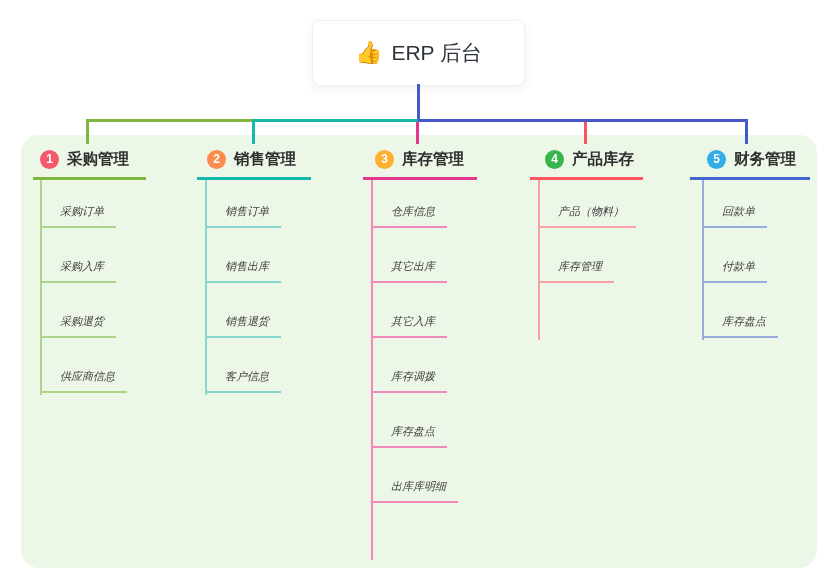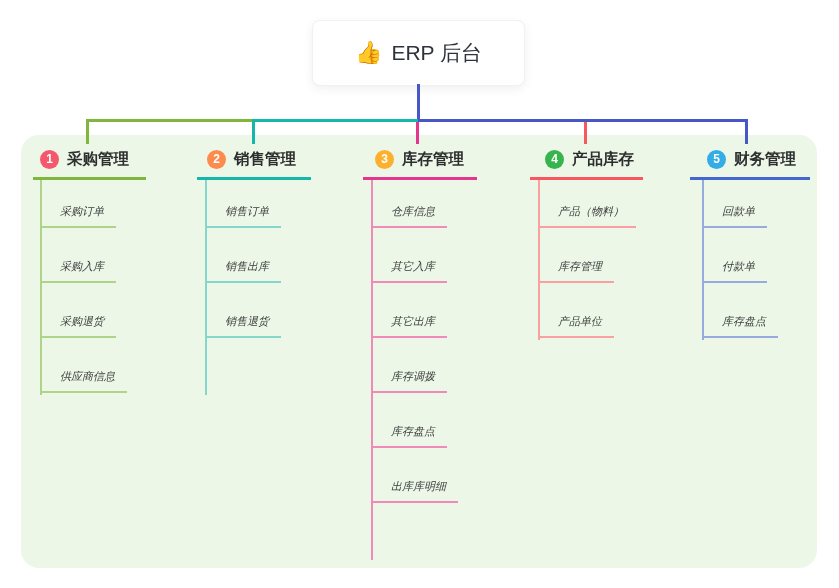--- a/index.html
+++ b/index.html
@@ -88,36 +88,39 @@
       <div class="" style="position: absolute; left: 205px; top: 180px; width: 150px;">
         <div class="item" style="height: 48px;">
           <span class="txt" style="border-bottom-color: rgb(133, 215, 206); margin-top: 30px;">销售订单</span>
         </div>
         <div class="item" style="height: 55px;">
           <span class="txt" style="border-bottom-color: rgb(133, 215, 206);">销售出库</span>
         </div>
         <div class="item" style="height: 55px;">
           <span class="txt" style="border-bottom-color: rgb(133, 215, 206);">销售退货</span>
         </div>
+        <div class="item" style="height: 55px;">
+          <span class="txt" style="border-bottom-color: rgb(133, 215, 206);">客户信息</span>
+        </div>
       </div>
       <div class="branch-header" style="left: 375px; top: 146px;">
         <span class="badge" style="background: rgb(252, 176, 46);">3</span>
         <span>库存管理</span>
       </div>
       <div class="line" style="left: 363px; top: 177px; width: 114px; height: 3px; background: rgb(226, 54, 143);"></div>
       <div class="line" style="left: 371px; top: 180px; width: 2px; height: 380px; background: rgb(240, 138, 184);"></div>
       <div class="" style="position: absolute; left: 371px; top: 180px; width: 150px;">
         <div class="item" style="height: 48px;">
           <span class="txt" style="border-bottom-color: rgb(240, 138, 184);">仓库信息</span>
         </div>
         <div class="item" style="height: 55px;">
-          <span class="txt" style="border-bottom-color: rgb(240, 138, 184);">其它入库</span>
+          <span class="txt" style="border-bottom-color: rgb(240, 138, 184);">其它出库</span>
         </div>
         <div class="item" style="height: 55px;">
-          <span class="txt" style="border-bottom-color: rgb(240, 138, 184);">其它出库</span>
+          <span class="txt" style="border-bottom-color: rgb(240, 138, 184);">其它入库</span>
         </div>
         <div class="item" style="height: 55px;">
           <span class="txt" style="border-bottom-color: rgb(240, 138, 184);">库存调拨</span>
         </div>
         <div class="item" style="height: 55px;">
           <span class="txt" style="border-bottom-color: rgb(240, 138, 184);">库存盘点</span>
         </div>
         <div class="item" style="height: 55px;">
           <span class="txt" style="border-bottom-color: rgb(240, 138, 184);">出库库明细</span>
         </div>
@@ -128,23 +131,20 @@
       </div>
       <div class="line" style="left: 530px; top: 177px; width: 113px; height: 3px; background: rgb(249, 86, 96);"></div>
       <div class="line" style="left: 538px; top: 180px; width: 2px; height: 160px; background: rgb(250, 160, 160);"></div>
       <div class="" style="position: absolute; left: 538px; top: 180px; width: 150px; text-align: center;">
         <div class="item" style="height: 48px;">
           <span class="txt" style="border-bottom-color: rgb(250, 160, 160);">产品（物料）</span>
         </div>
         <div class="item" style="height: 55px;">
           <span class="txt" style="border-bottom-color: rgb(250, 160, 160);">库存管理</span>
         </div>
-        <div class="item" style="height: 55px;">
-          <span class="txt" style="border-bottom-color: rgb(250, 160, 160);">产品单位</span>
-        </div>
       </div>
       <div class="branch-header" style="left: 707px; top: 146px;">
         <span class="badge" style="background: rgb(51, 173, 230);">5</span>
         <span>财务管理</span>
       </div>
       <div class="line" style="left: 690px; top: 177px; width: 120px; height: 3px; background: rgb(68, 103, 207);"></div>
       <div class="line" style="left: 702px; top: 180px; width: 2px; height: 160px; background: rgb(151, 171, 222);"></div>
       <div class="" style="position: absolute; left: 702px; top: 180px; width: 150px;">
         <div class="item" style="height: 48px;">
           <span class="txt" style="border-bottom-color: rgb(151, 171, 222);">回款单</span>

